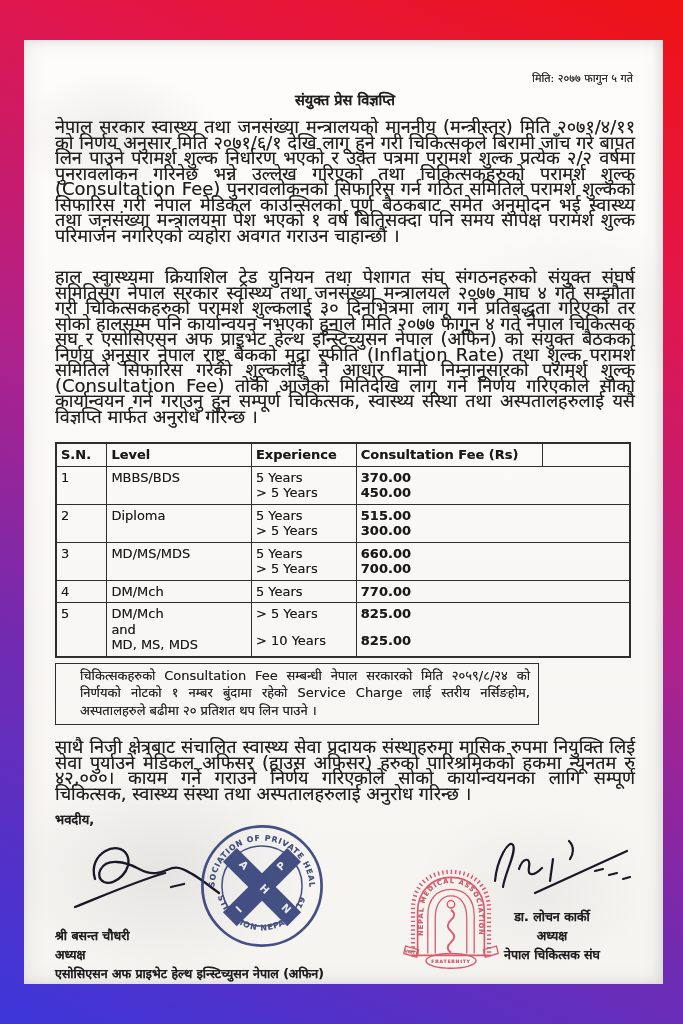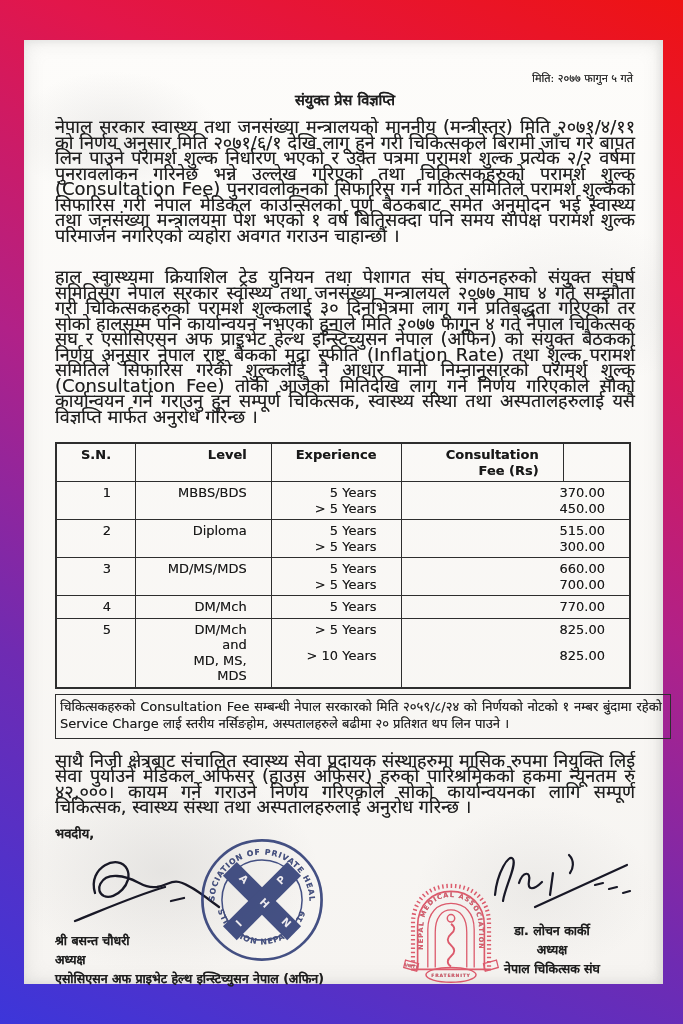--- a/index.html
+++ b/index.html
@@ -34,48 +34,48 @@
   }
   .para.p2 { margin-top:26px; }
 
   
   .fee-table {
     width:576px; margin-top:18px; border-collapse:collapse;
     font-size:13px; color:#191919;
   }
   .fee-table th, .fee-table td {
     border:1.5px solid #2e2e2e; vertical-align:top;
-    padding:3px 24px; line-height:15.5px; text-align:right;
+    padding:3px 4px; line-height:15.5px; text-align:left;
   }
   .fee-table { border:2px solid #2e2e2e; }
   .fee-table th { font-weight:bold; font-size:13px; }
   .col-sn{width:51px;} .col-level{width:145px;} .col-exp{width:105px;}
   .col-fee{width:187px;} .col-extra{width:88px;}
-  .fee-val { font-weight:normal; }
+  .fee-val { font-weight:bold; }
   .cell-line { display:block; }
   .gap-line { margin-top:11px; }
 
   .note-box {
-    width:616px; margin-top:5px; border:1.5px solid #2e2e2e;
-    font-size:13px; line-height:17.5px; padding:3px 8px 5px 4px; text-align:justify;
+    width:484px; margin-top:5px; border:1.5px solid #2e2e2e;
+    font-size:13px; line-height:17.5px; padding:3px 8px 5px 24px; text-align:justify;
   }
 
   .closing { margin-top:14px; }
   .valediction { text-align:left; font-weight:bold; font-size:13px; margin-top:9px; }
 
   
   .sig-area { position:relative; width:576px; height:176px; margin-top:5px; }
   .sig-svg { position:absolute; }
   .sig-left-svg { left:10px; top:2px; }
   .sig-right-svg { left:420px; top:-4px; }
   .stamp-aphin { position:absolute; left:142px; top:-12px; opacity:.88; filter:blur(.2px); }
   .stamp-nma   { position:absolute; left:345px; top:32px; opacity:.85; filter:blur(.2px); }
 
   .sig-block { position:absolute; font-size:12.5px; line-height:19px; font-weight:bold; }
-  .sig-block-left { left:0; top:84px; }
+  .sig-block-left { left:0; top:93px; }
   .sig-block-right { left:408px; top:74px; text-align:center; width:178px; }
   .sig-block-right .sig-name, .sig-block-right .sig-org { white-space:nowrap; }
 </style>
 </head>
 <body>
 
 <div class="page">
   <div class="paper">
 
     <div class="date-line">मिति: २०७७ फागुन ५ गते</div>

